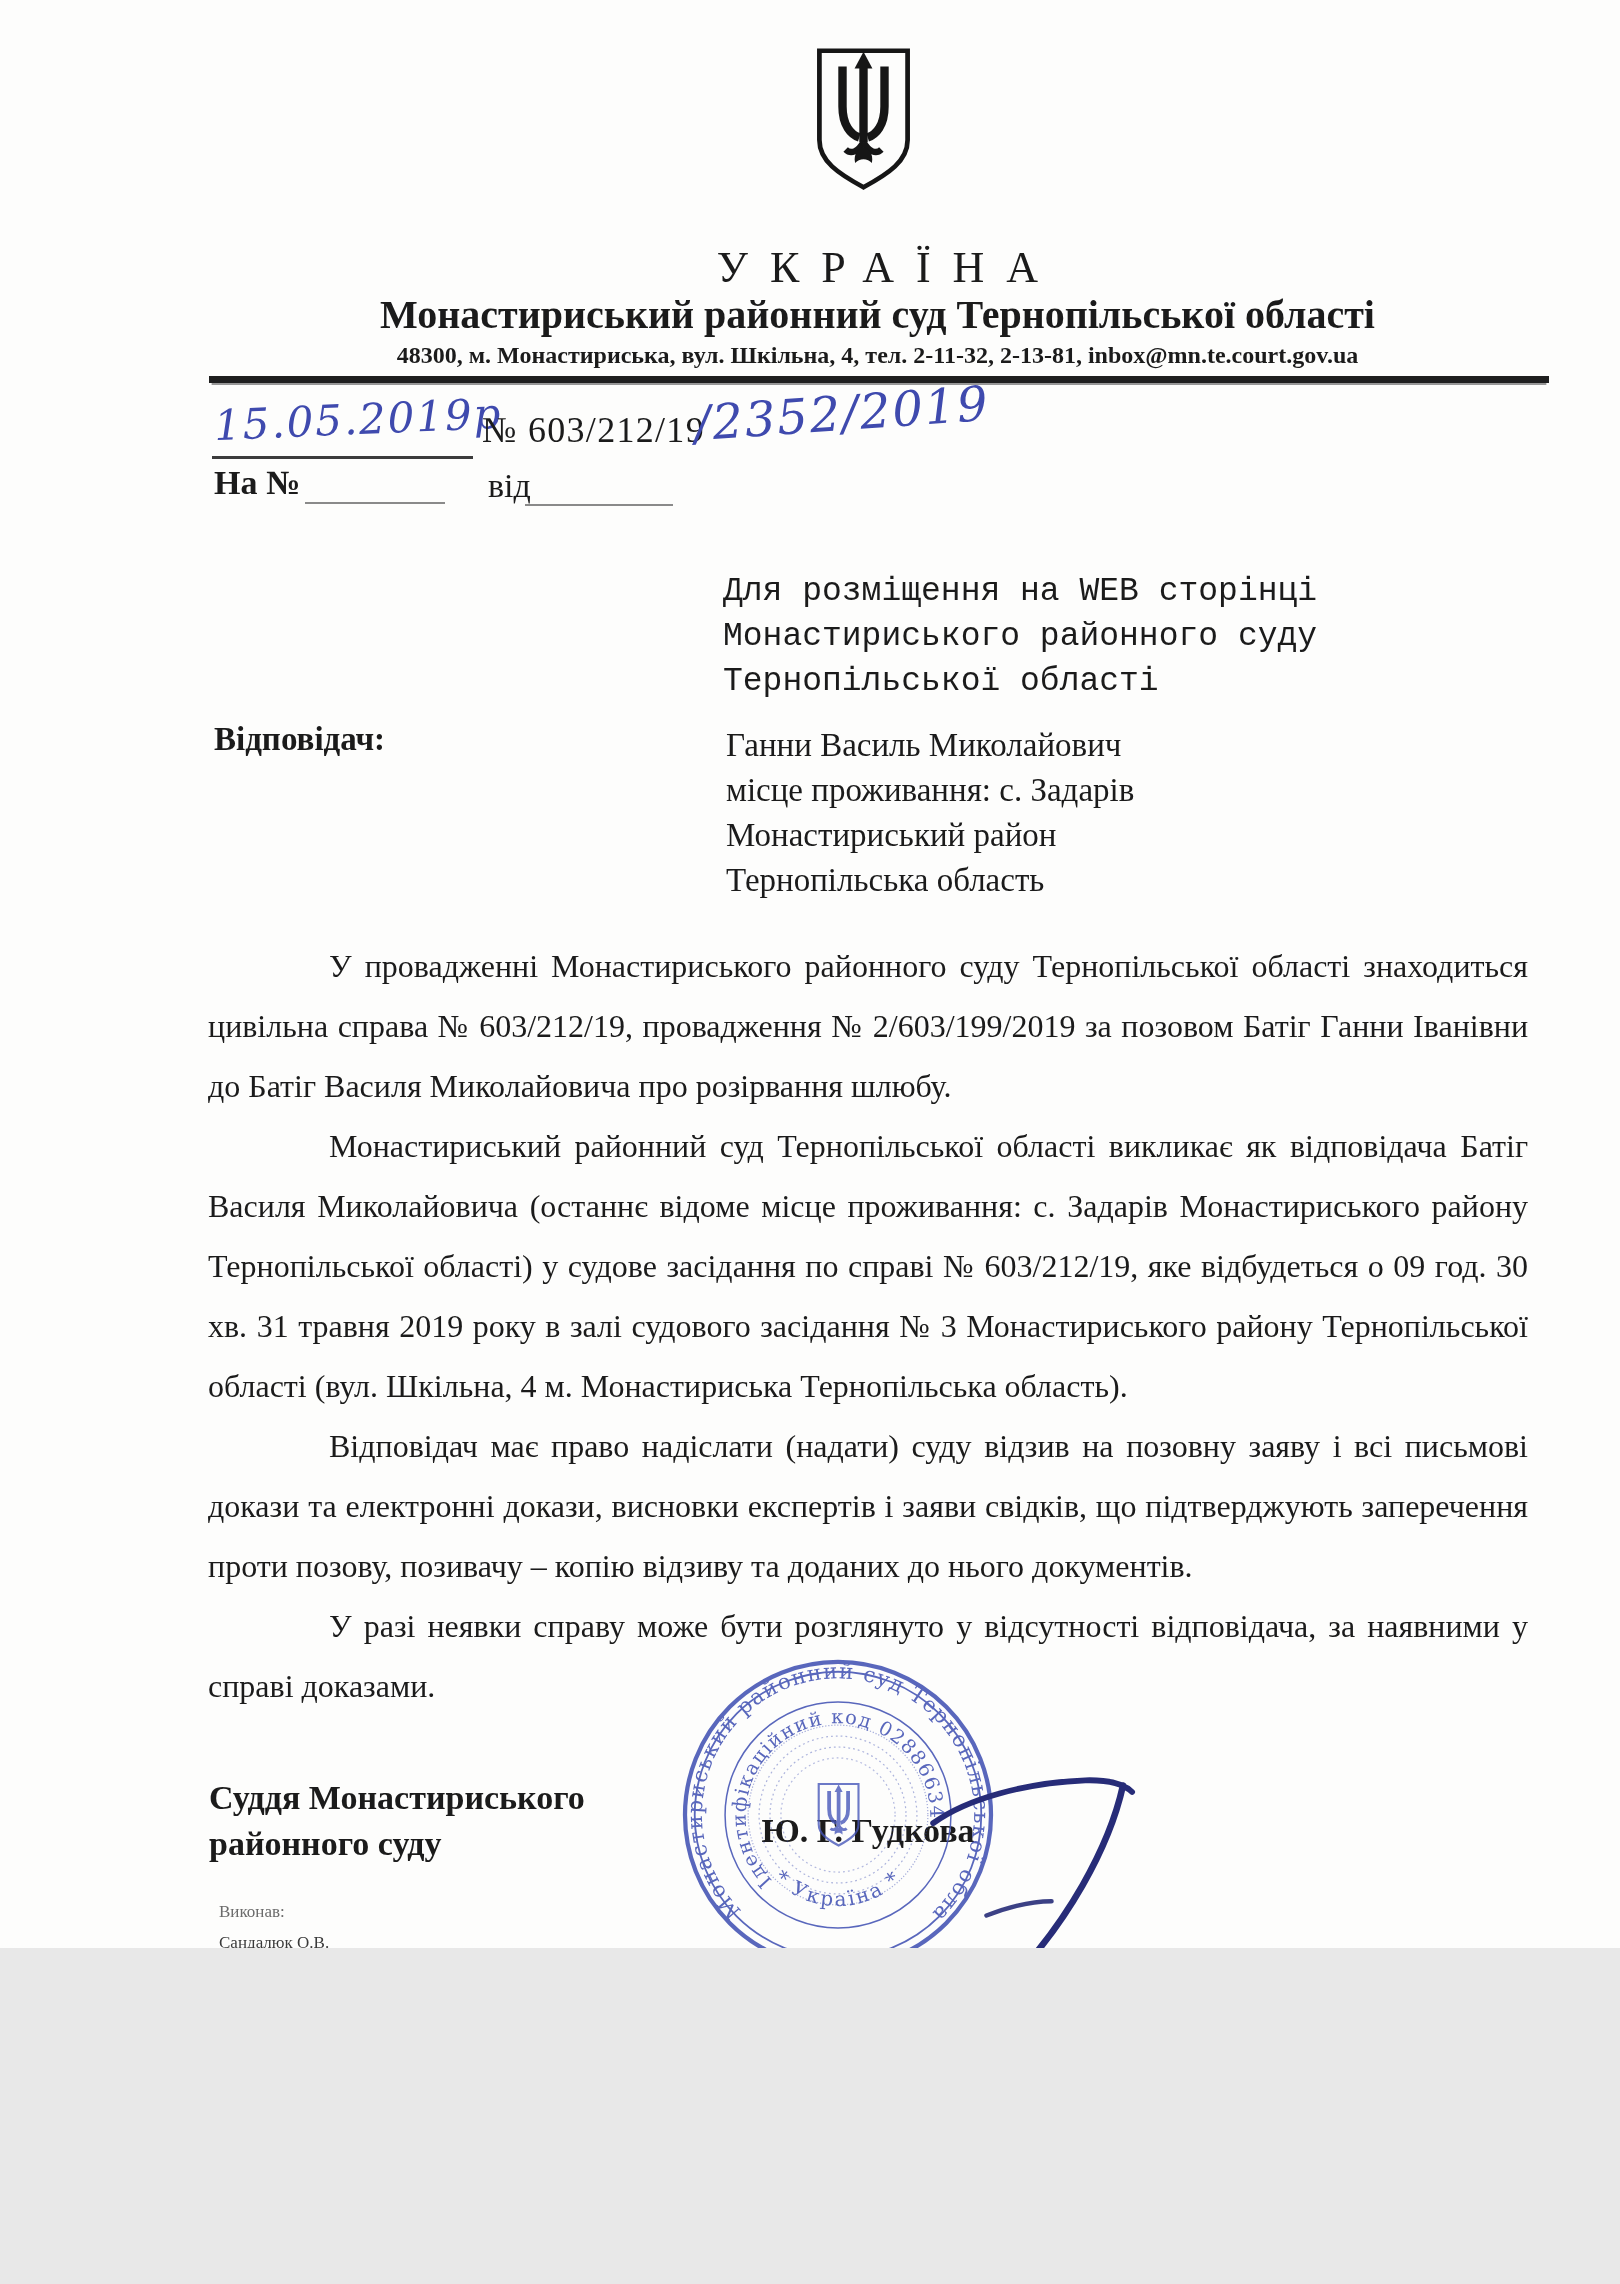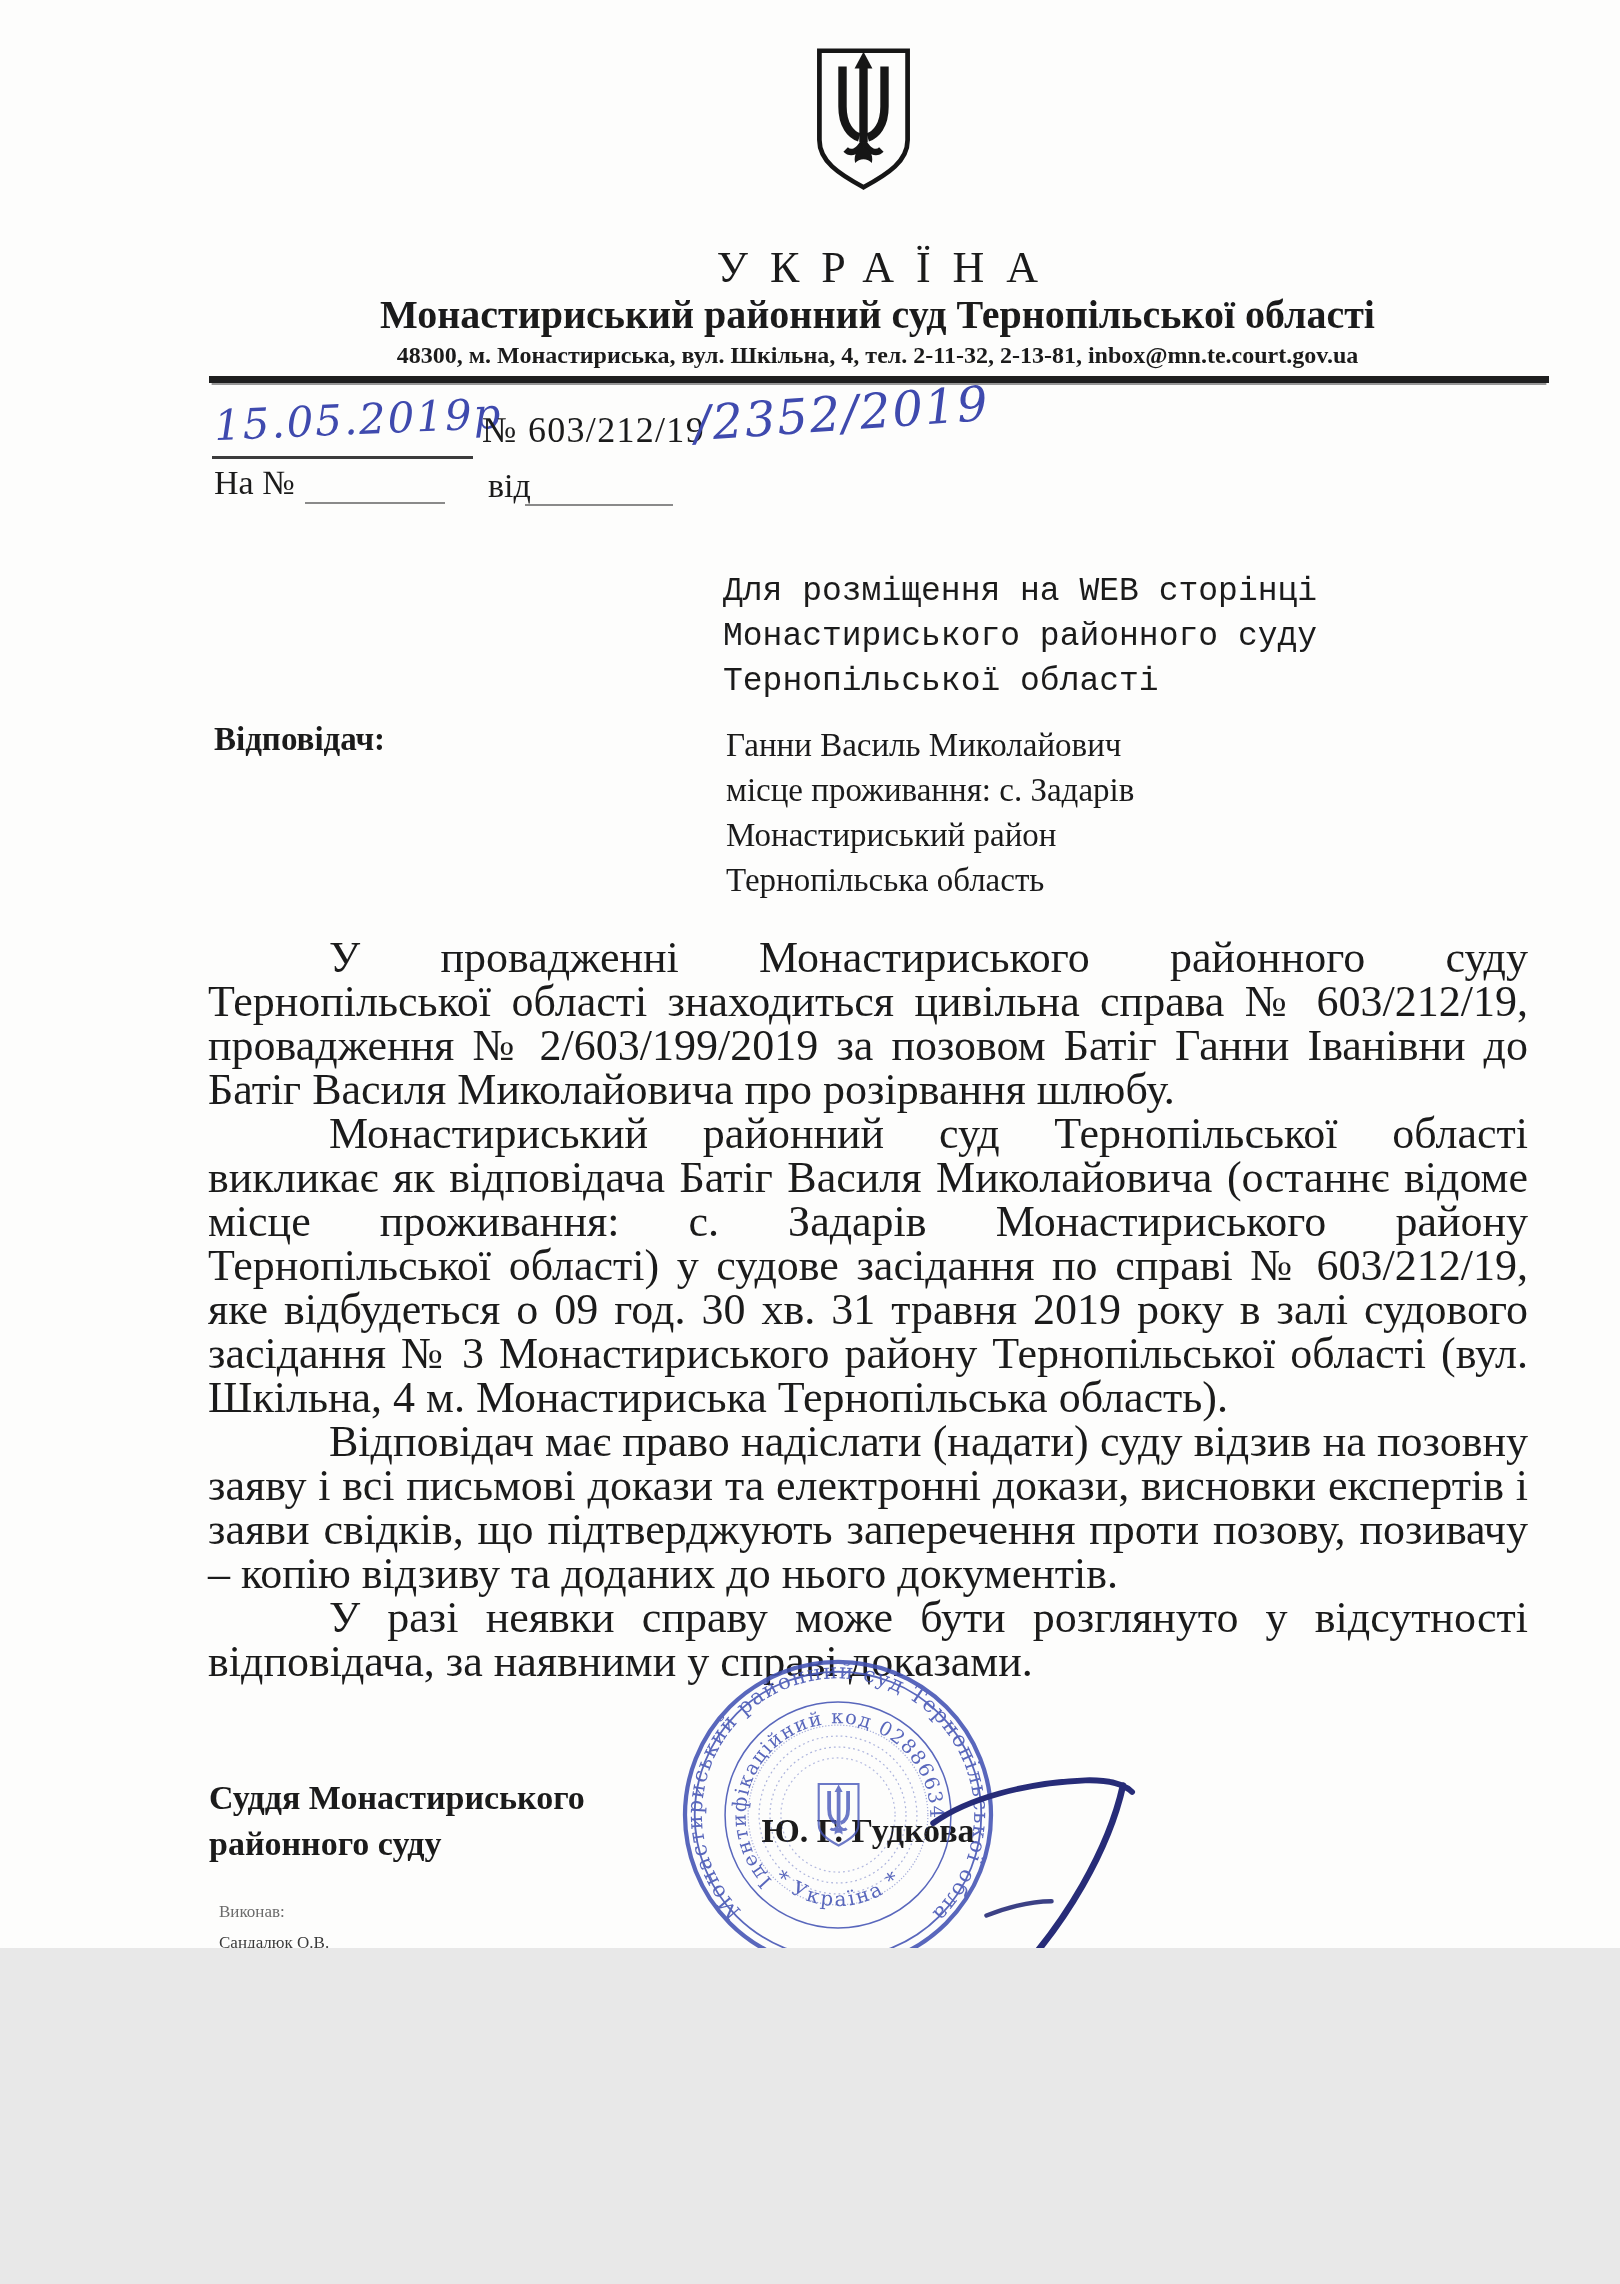--- a/index.html
+++ b/index.html
@@ -22,30 +22,30 @@
   .rule{left:209px;top:376px;width:1340px;height:7.1px;background:#1f1f1f;box-shadow:0 4.5px 0 -2.6px #8c8c8c;}
   
   .hw{
     font-family:"DejaVu Serif","Liberation Serif",serif;
     font-style:italic;color:#3f4aae;letter-spacing:1.9px;white-space:nowrap;
   }
   .hw-date{left:214px;top:395px;font-size:42px;transform:rotate(-2.5deg);}
   .date-underline{left:212px;top:456px;width:261px;height:2.6px;background:#3c3c3c;}
   .doc-number{left:482px;top:409px;font-size:36px;letter-spacing:1.3px;white-space:nowrap;}
   .hw-number{left:694px;top:385px;font-size:48px;transform:rotate(-4deg);z-index:3;}
-  .reply-label{left:214px;top:464px;font-size:34px;}
+  .reply-label{left:214px;top:464px;font-size:34px;font-weight:bold;}
   .blank1{left:305px;top:502px;width:140px;height:1.9px;background:#8a8a8a;}
   .reply-from{left:488px;top:467px;font-size:34px;font-family:Liberation Serif, serif;}
   .blank2{left:525px;top:504px;width:148px;height:1.9px;background:#8a8a8a;}
   
   .recipient{left:723px;top:569px;font-size:33px;line-height:45px;font-family:Liberation Mono, monospace;}
   .respondent-label{left:214px;top:721px;font-size:33px;font-weight:700;}
   .respondent{left:726px;top:723px;font-size:33px;line-height:45px;}
   
-  .body-text{left:208px;top:936px;width:1320px;font-size:44px;line-height:44px;text-align:justify;}
+  .body-text{left:208px;top:936px;width:1320px;font-size:32px;line-height:60px;text-align:justify;}
   .body-text p{margin:0;text-indent:121px;}
   
   .judge-title{left:209px;top:1775px;font-size:34px;font-weight:700;line-height:46px;}
   .judge-name{left:208px;top:1812px;width:1320px;text-align:center;font-size:34px;font-weight:700;}
   .executor{left:219px;top:1896px;font-size:17px;line-height:31px;color:#3a3a3a;}
   .executor .faded{color:#6b6b6b;}
   
   .stamp{left:668px;top:1645px;width:340px;height:340px;opacity:0.88;}
   .stamp text{font-family:"DejaVu Serif","Liberation Serif",serif;fill:#4353b4;}
   .stamp .ring-t{font-size:35px;letter-spacing:2px;}

